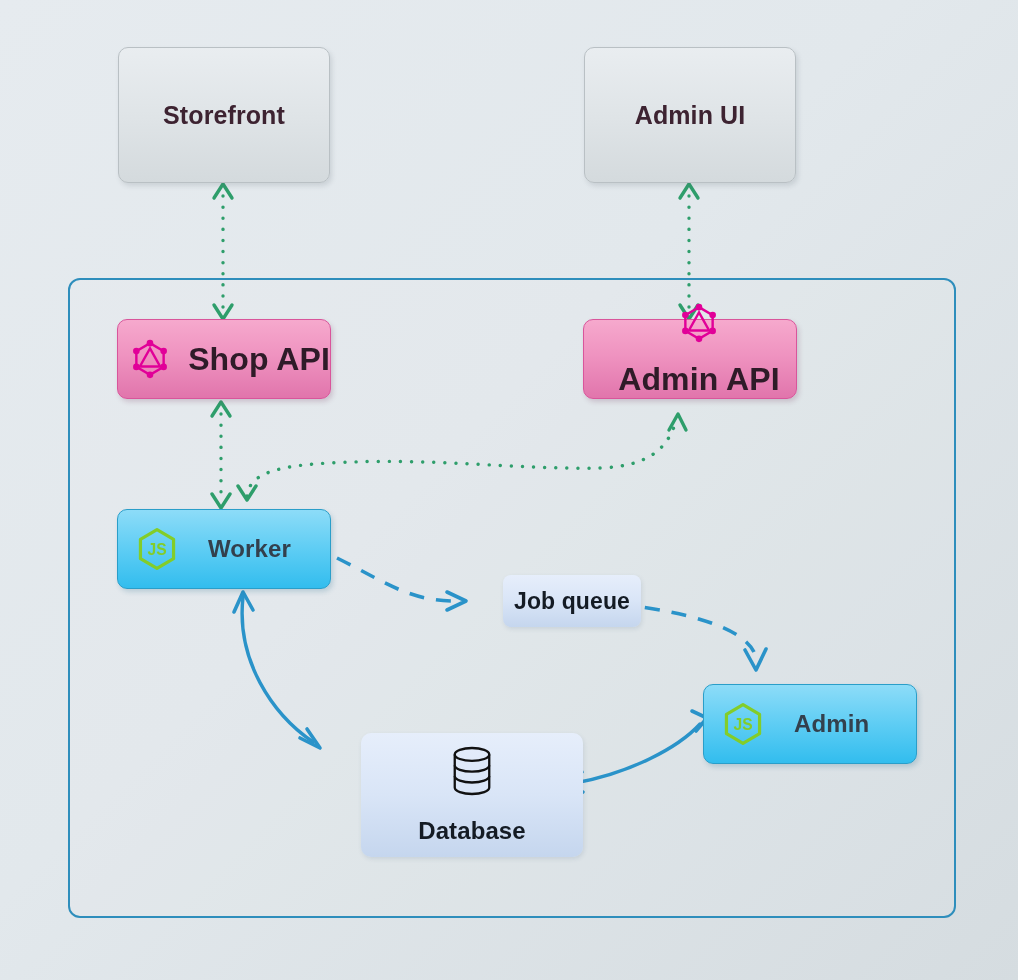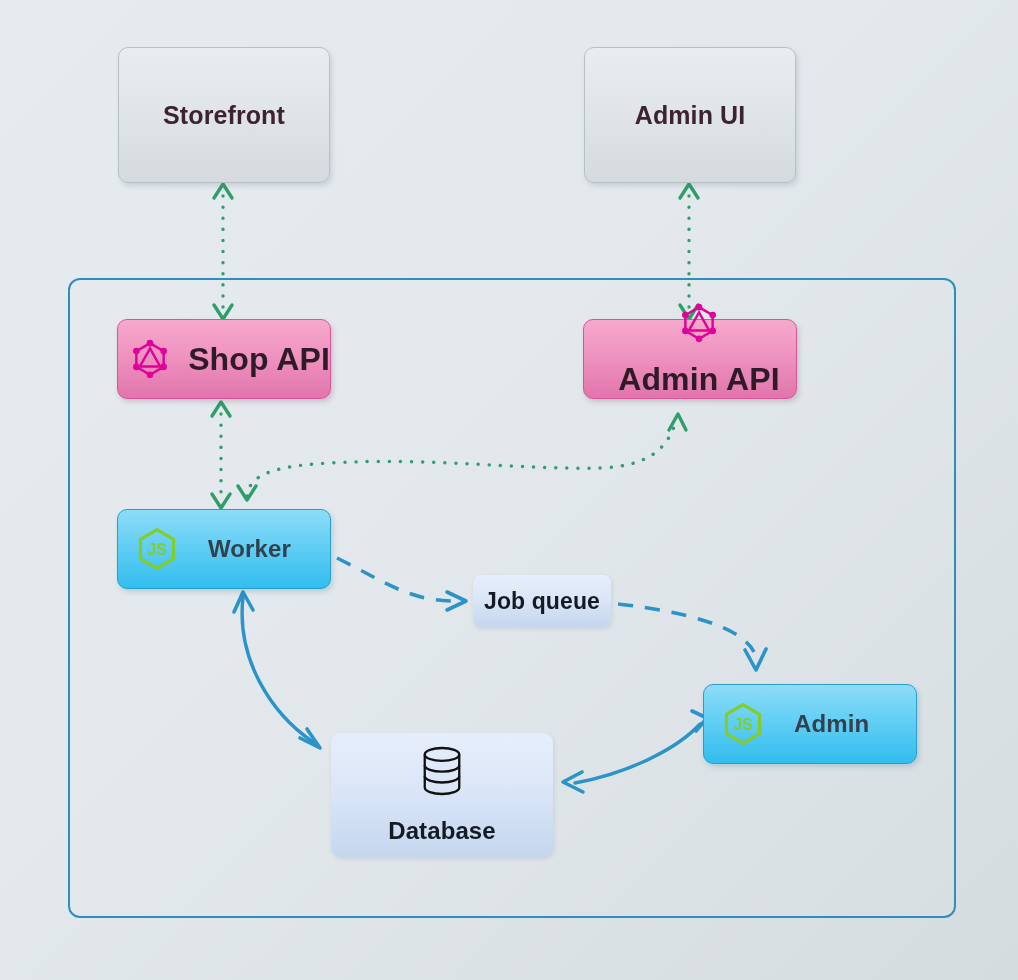--- a/index.html
+++ b/index.html
@@ -86,20 +86,21 @@
     gap: 28px;
   }
 
   
   .node.store {
     background: linear-gradient(180deg, #e6eefb 0%, #d9e5f7 50%, #c5d6ee 100%);
     border: none;
     box-shadow: 1px 2px 4px rgba(90,110,140,0.16);
     color: #141b24;
     font-size: 24px;
+    margin-left: 30px;
   }
   .node.queue {
     font-size: 23px;
     border-radius: 8px;
   }
 
   .icon { flex: 0 0 auto; display: block; }
 
   
 </style>

